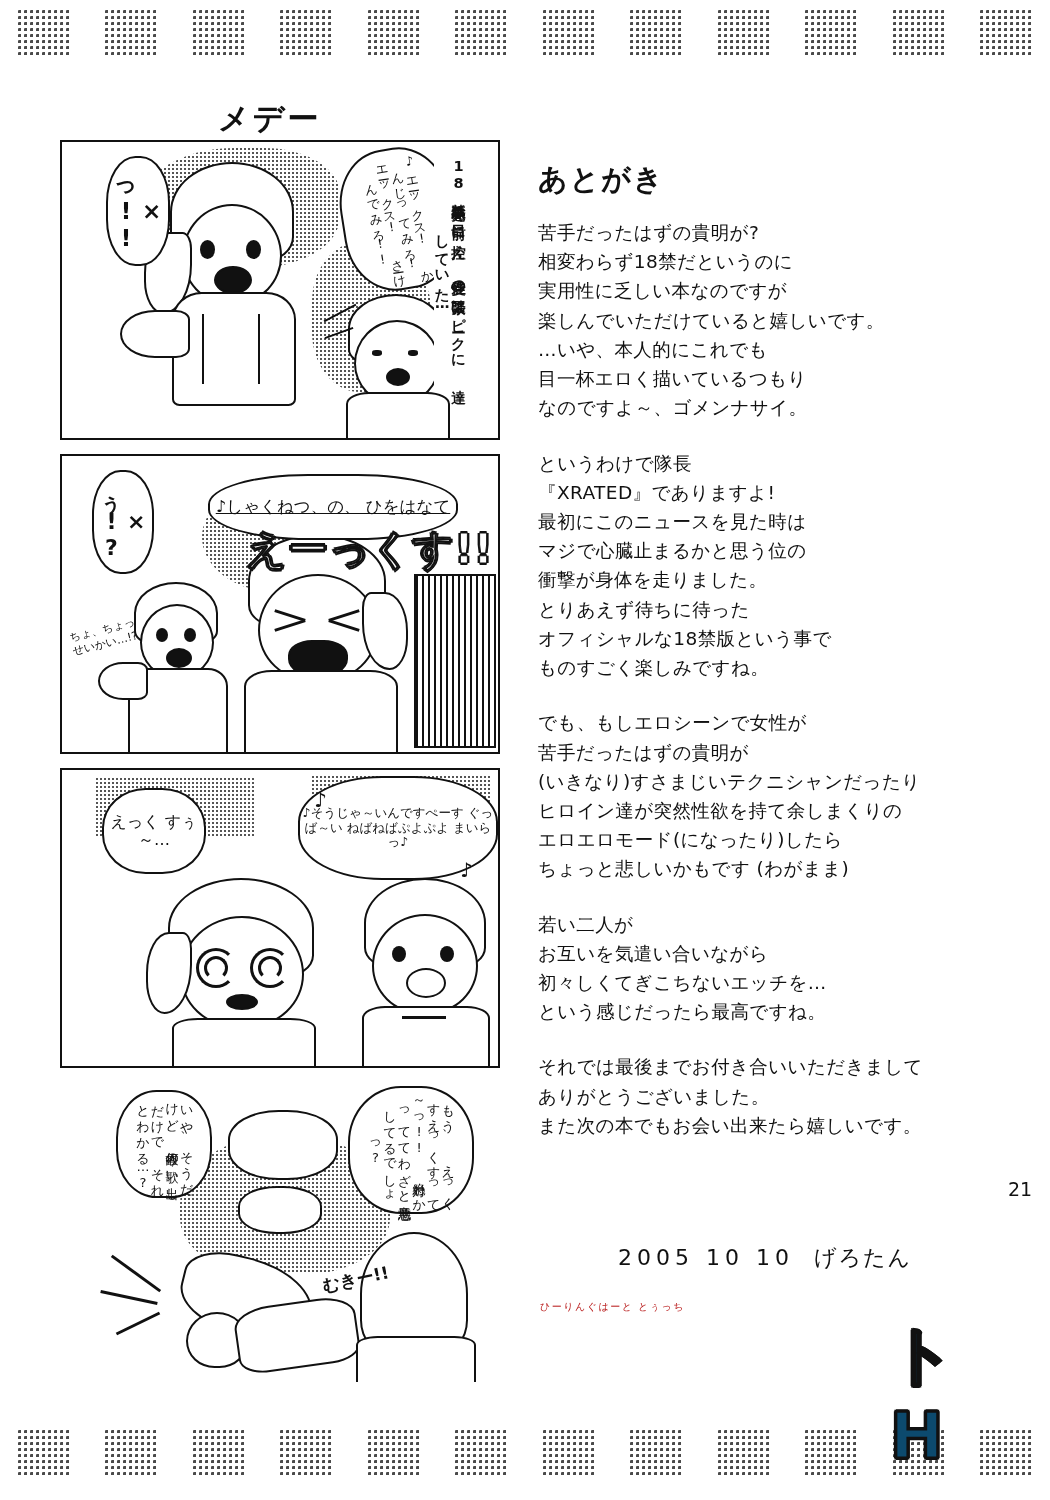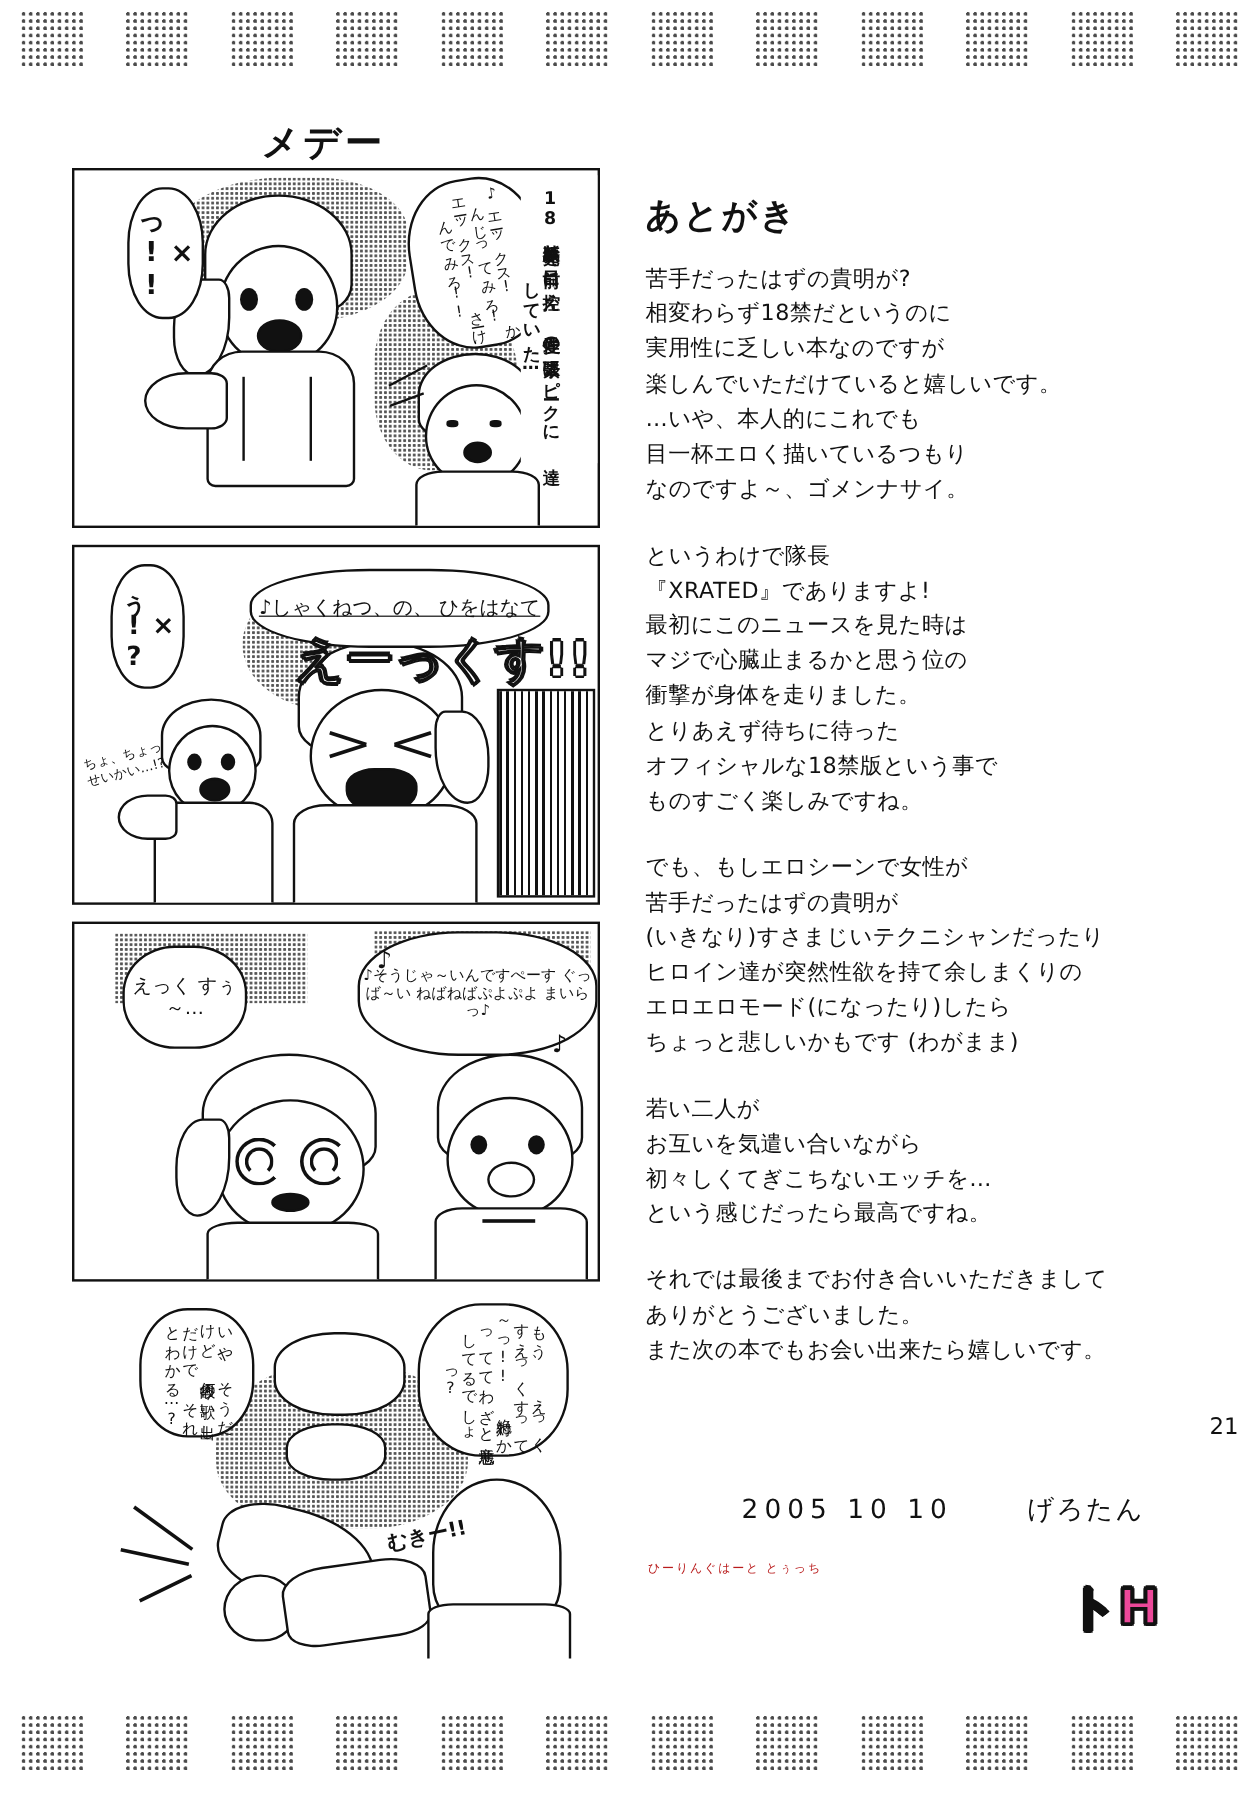--- a/index.html
+++ b/index.html
@@ -158,21 +158,21 @@
   }
 
   .signature {
     position: absolute;
     left: 618px;
     top: 1243px;
     font-size: 22px;
     letter-spacing: 5px;
   }
   .sig-name {
-    margin-left: 62px;
+    margin-left: 20px;
     letter-spacing: 2px;
   }
 
   .page-num {
     position: absolute;
     left: 1008px;
     top: 1178px;
     font-size: 19px;
   }
 
@@ -203,23 +203,23 @@
     color: #fff;
     -webkit-text-stroke: 2px #111;
     text-shadow:
       2px 0 0 #111, -2px 0 0 #111, 0 2px 0 #111, 0 -2px 0 #111;
     font-family: "DejaVu Sans", sans-serif;
   }
   .logo-kanji {
     position: absolute;
     left: 356px;
     top: 12px;
-    font-size: 41px;
+    font-size: 64px;
     font-weight: bold;
-    color: #ec4899;
+    color: #0c4a6e;
     -webkit-text-stroke: 3px #111;
     text-shadow:
       2px 0 0 #111, -2px 0 0 #111, 0 2px 0 #111, 0 -2px 0 #111;
   }
 </style>
 </head>
 <body>
 
 <div class="dot-row top">
   <div class="dot-sq"></div>

